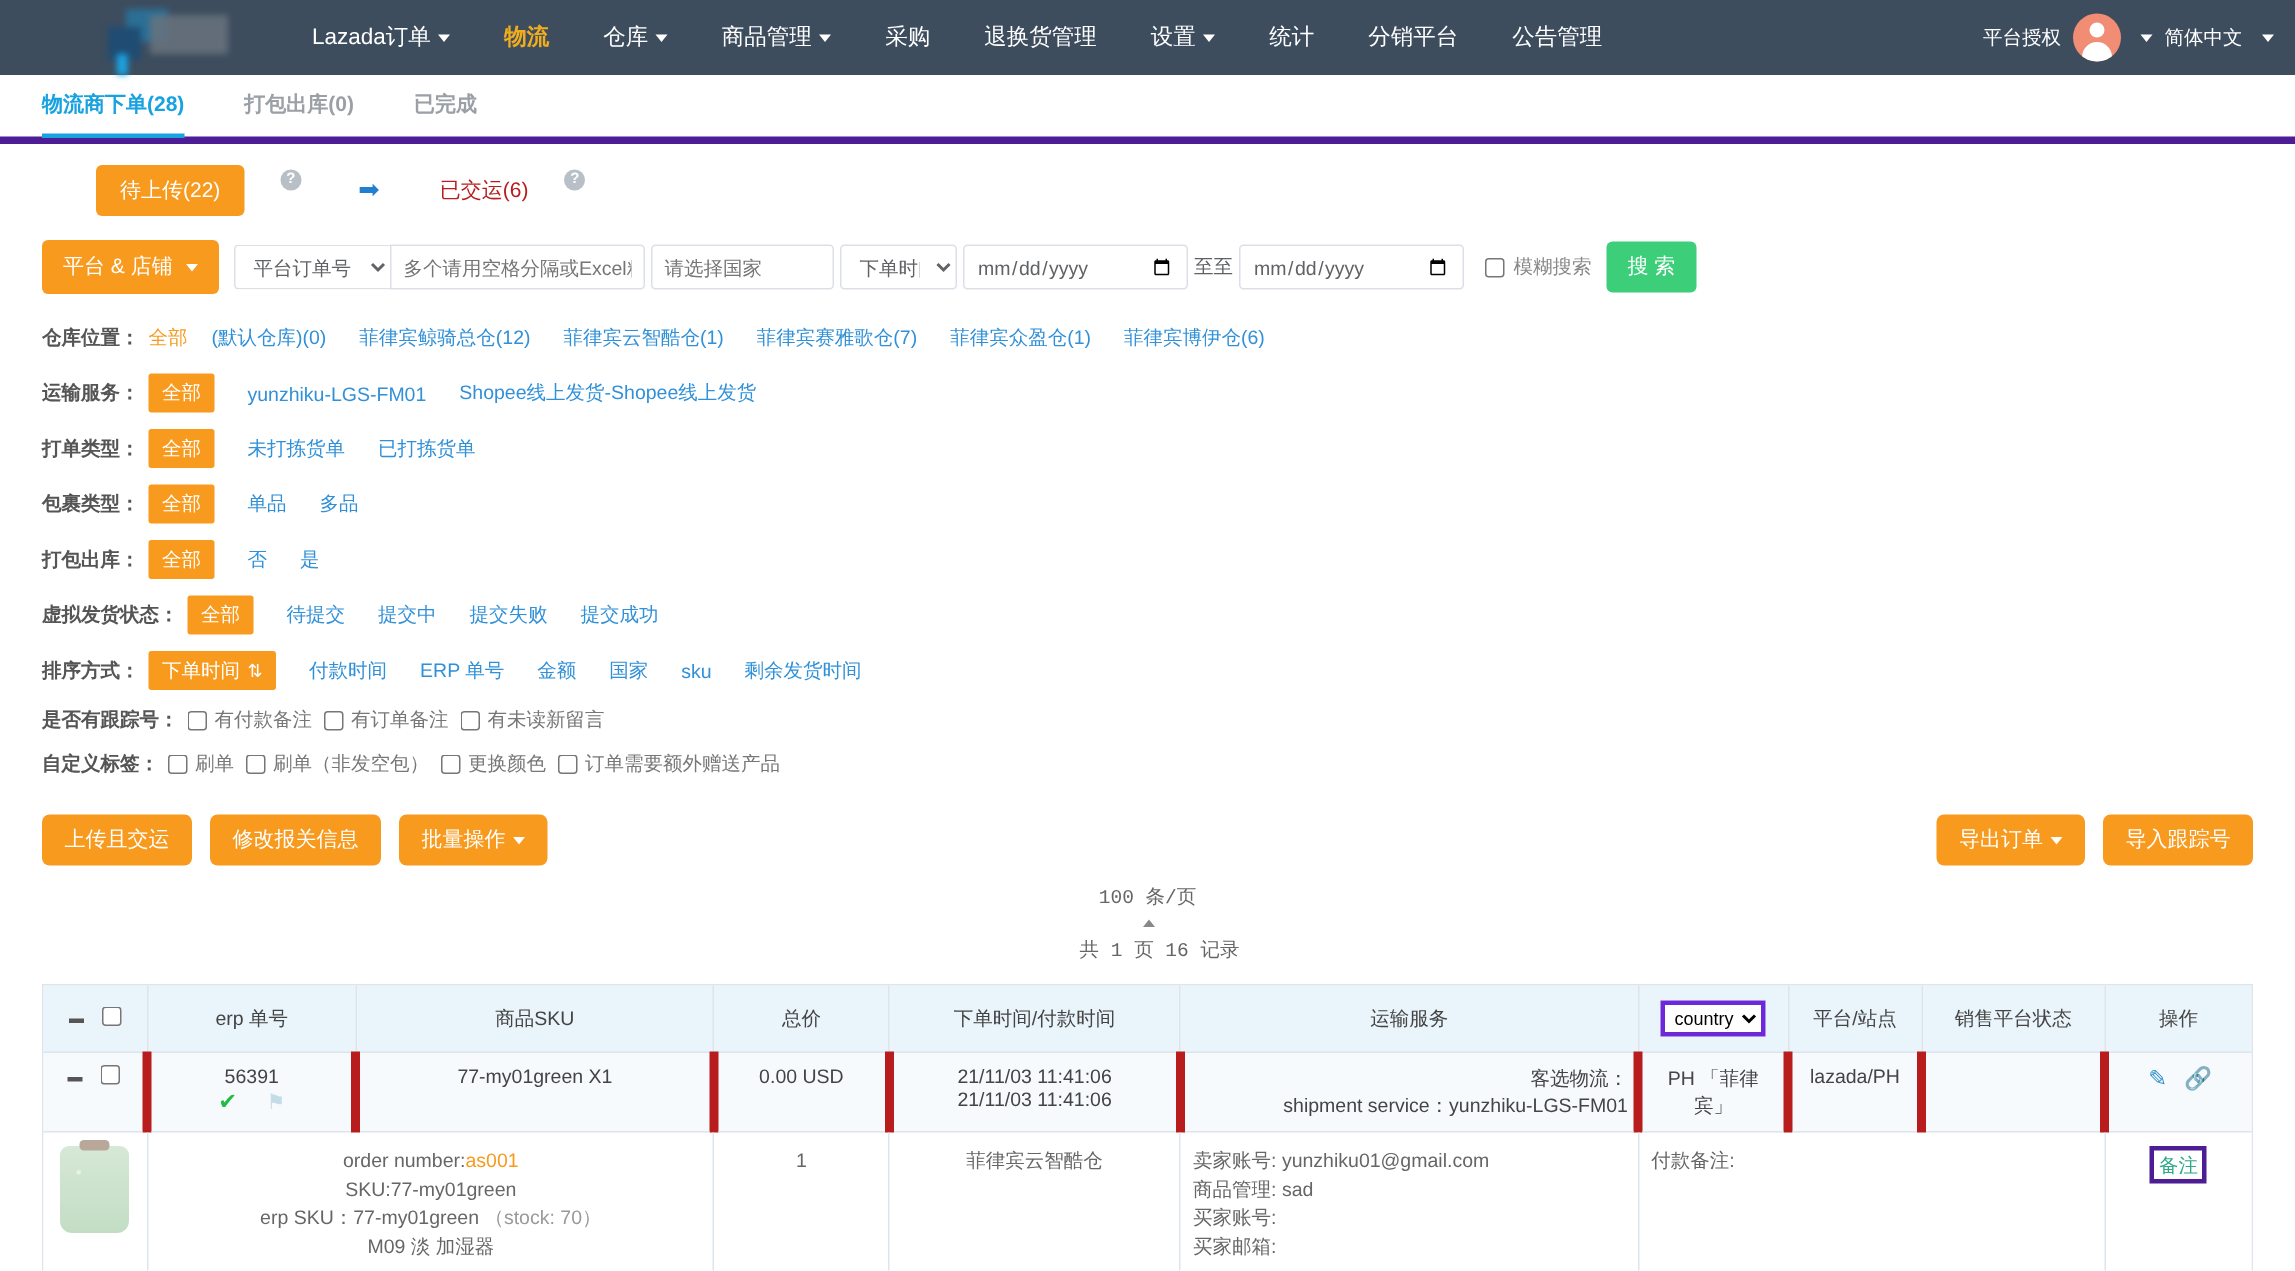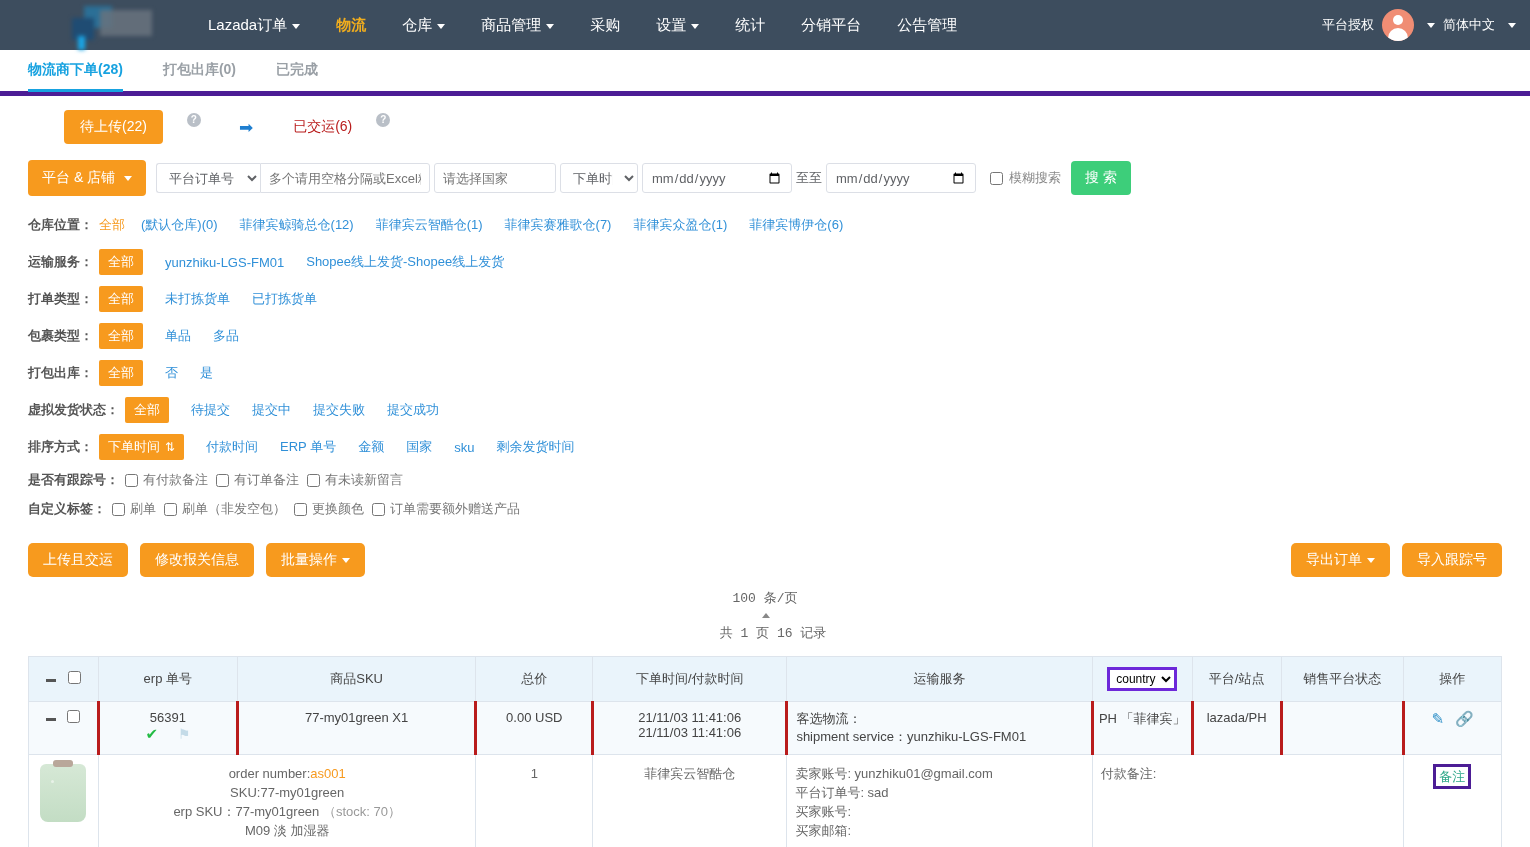--- a/index.html
+++ b/index.html
@@ -256,21 +256,21 @@
     padding: 10px 4px;
     border-right: 1px solid #dde4ec;
     text-align: center;
     white-space: nowrap;
   }
   thead th:last-child { border-right: none; }
   .sum-row td {
     background: #f6fafd;
     padding: 8px 4px;
     border-top: 1px solid #dde4ec;
-    border-right: 3px solid #b91c1c;
+    border-right: 6px solid #b91c1c;
     text-align: center;
     vertical-align: top;
     color: #444;
   }
   .sum-row td:last-child { border-right: none; }
   .detail-row td {
     background: #fff;
     padding: 9px 8px;
     border-top: 1px solid #dde4ec;
     border-right: 1px solid #dde4ec;
@@ -334,20 +334,21 @@
       <div class="b2"></div>
       <div class="b3"></div>
       <div class="b4"></div>
   </div>
   <div id="nav-items">
       <div class="nav-item"><span>Lazada订单</span><span class="caret-down"></span></div>
       <div class="nav-item active"><span>物流</span></div>
       <div class="nav-item"><span>仓库</span><span class="caret-down"></span></div>
       <div class="nav-item"><span>商品管理</span><span class="caret-down"></span></div>
       <div class="nav-item"><span>采购</span></div>
+      <div class="nav-item"><span>退换货管理</span></div>
       <div class="nav-item"><span>设置</span><span class="caret-down"></span></div>
       <div class="nav-item"><span>统计</span></div>
       <div class="nav-item"><span>分销平台</span></div>
       <div class="nav-item"><span>公告管理</span></div>
     </div>
   <div id="nav-right">
     <span class="rtext">平台授权</span>
     <div id="avatar">
         <div class="head"></div>
         <div class="body"></div>
@@ -538,21 +539,21 @@
             <span class="check-green">✔</span>
             <span class="flag-icon">⚑</span>
           </div>
         </td>
         <td>77-my01green X1</td>
         <td>0.00 USD</td>
         <td>
           <div>21/11/03 11:41:06</div>
           <div>21/11/03 11:41:06</div>
         </td>
-        <td style="text-align:left;padding-left:8px">
+        <td style="text-align:right;padding-left:8px">
           <div>客选物流：</div>
           <div>shipment service：yunzhiku-LGS-FM01</div>
         </td>
         <td>PH 「菲律宾」</td>
         <td>lazada/PH</td>
         <td></td>
         <td>
           <span class="op-icon">✎</span>
           <span class="op-icon">🔗</span>
         </td>
@@ -569,21 +570,21 @@
           <div>
             <span>erp SKU：77-my01green</span>
             <span class="stock-note">（stock: 70）</span>
           </div>
           <div>M09 淡 加湿器</div>
         </td>
         <td style="text-align:center">1</td>
         <td style="text-align:center">菲律宾云智酷仓</td>
         <td style="text-align:left">
           <div>卖家账号: yunzhiku01@gmail.com</div>
-          <div>平台订单号: sad</div>
+          <div>商品管理: sad</div>
           <div>买家账号:</div>
           <div>买家邮箱:</div>
         </td>
         <td colspan="3" style="text-align:left">付款备注:</td>
         <td style="text-align:center">
           <span class="note-btn">备注</span>
         </td>
       </tr>
     </tbody>
   </table>

